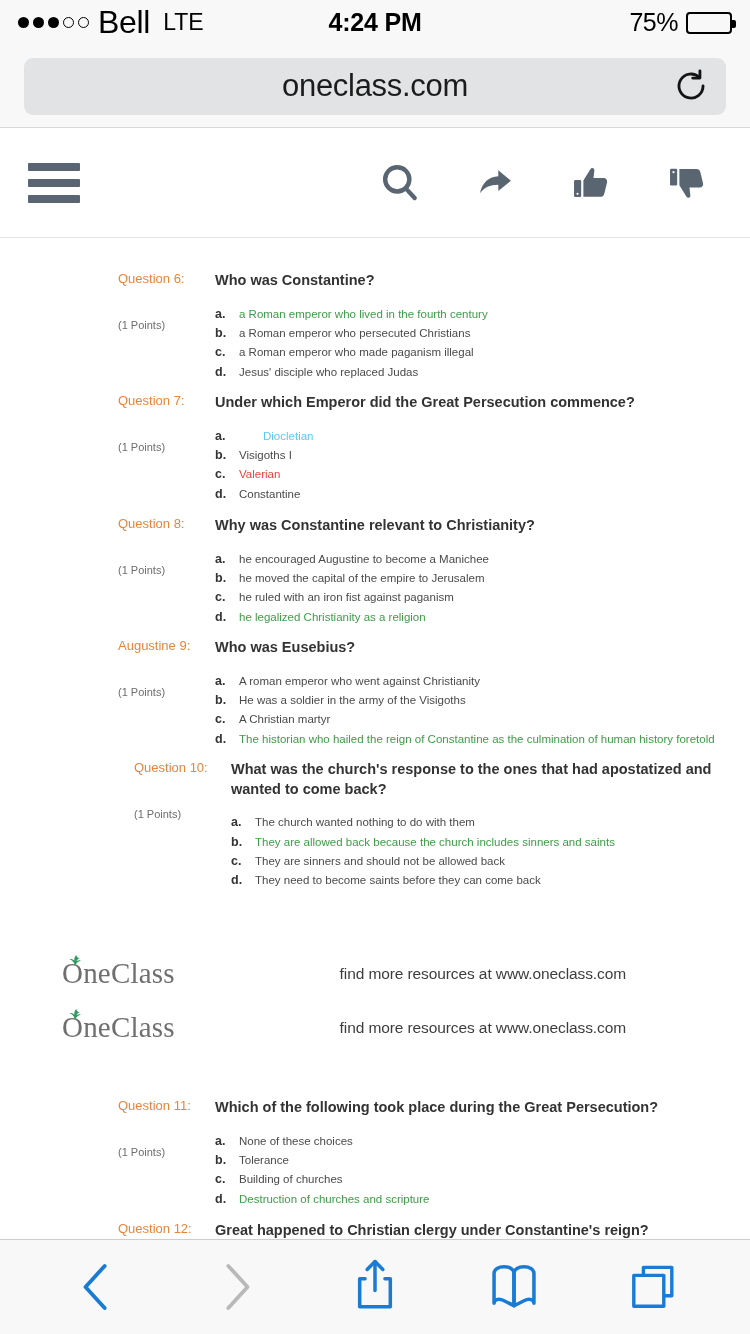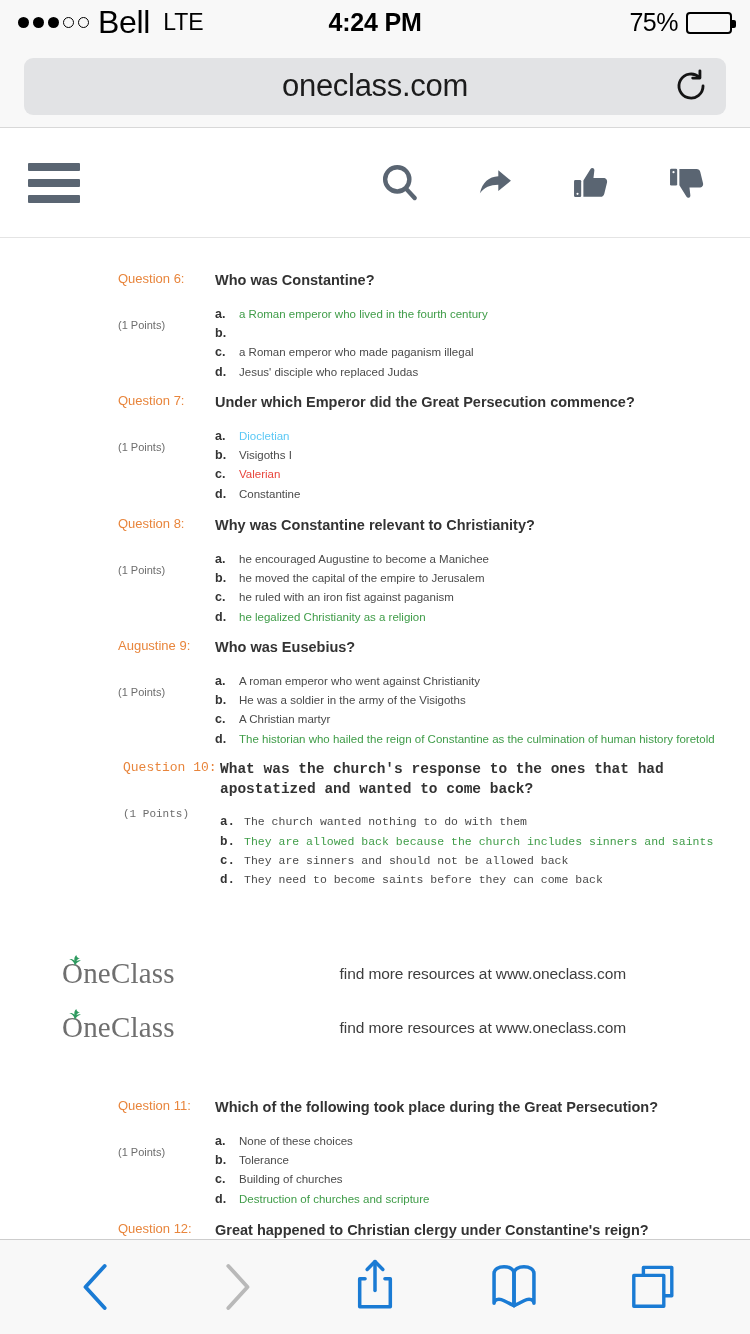--- a/index.html
+++ b/index.html
@@ -234,21 +234,21 @@
     width: 24px;
     flex-shrink: 0;
     font-weight: bold;
     color: #333333;
     font-size: 12.5px;
   }
   .opt-text {
     flex: 1;
   }
   .opt-text.green { color: #3f9c48; }
-  .opt-text.blue  { color: #5bc8f5; }
+  .opt-text.blue  { color: #5bc8f5; margin-left: 24px; }
   .opt-text.red   { color: #e8453c; }
   .opt-text.gray  { color: #4a4a4a; }
 
   
   .oneclass-band {
     display: flex;
     align-items: center;
     padding: 0 62px;
     box-sizing: border-box;
   }
@@ -379,20 +379,21 @@
         </div>
         <div class="q-body">
           <p class="q-text">Who was Constantine?</p>
           <div class="q-options">
             <div class="q-option">
               <span class="opt-letter">a.</span>
               <span class="opt-text green">a Roman emperor who lived in the fourth century</span>
             </div>
             <div class="q-option">
               <span class="opt-letter">b.</span>
+              <span class="opt-text gray">a Roman emperor who persecuted Christians</span>
             </div>
             <div class="q-option">
               <span class="opt-letter">c.</span>
               <span class="opt-text gray">a Roman emperor who made paganism illegal</span>
             </div>
             <div class="q-option">
               <span class="opt-letter">d.</span>
               <span class="opt-text gray">Jesus' disciple who replaced Judas</span>
             </div>
           </div>
@@ -472,21 +473,21 @@
               <span class="opt-letter">c.</span>
               <span class="opt-text gray">A Christian martyr</span>
             </div>
             <div class="q-option">
               <span class="opt-letter">d.</span>
               <span class="opt-text green">The historian who hailed the reign of Constantine as the culmination of human history foretold</span>
             </div>
           </div>
         </div>
       </div>
-      <div class="question-block" style="position: absolute; top: 521px; left: 5px; right: 0px; font-family: Liberation Mono, monospace;">
+      <div class="question-block" style="position: absolute; top: 521px; left: 16px; right: 0px;">
         <div class="q-meta">
           <div class="q-label">Question 10:</div>
           <div class="q-points">(1 Points)</div>
         </div>
         <div class="q-body">
           <p class="q-text">What was the church's response to the ones that had apostatized and wanted to come back?</p>
           <div class="q-options">
             <div class="q-option">
               <span class="opt-letter">a.</span>
               <span class="opt-text gray">The church wanted nothing to do with them</span>

